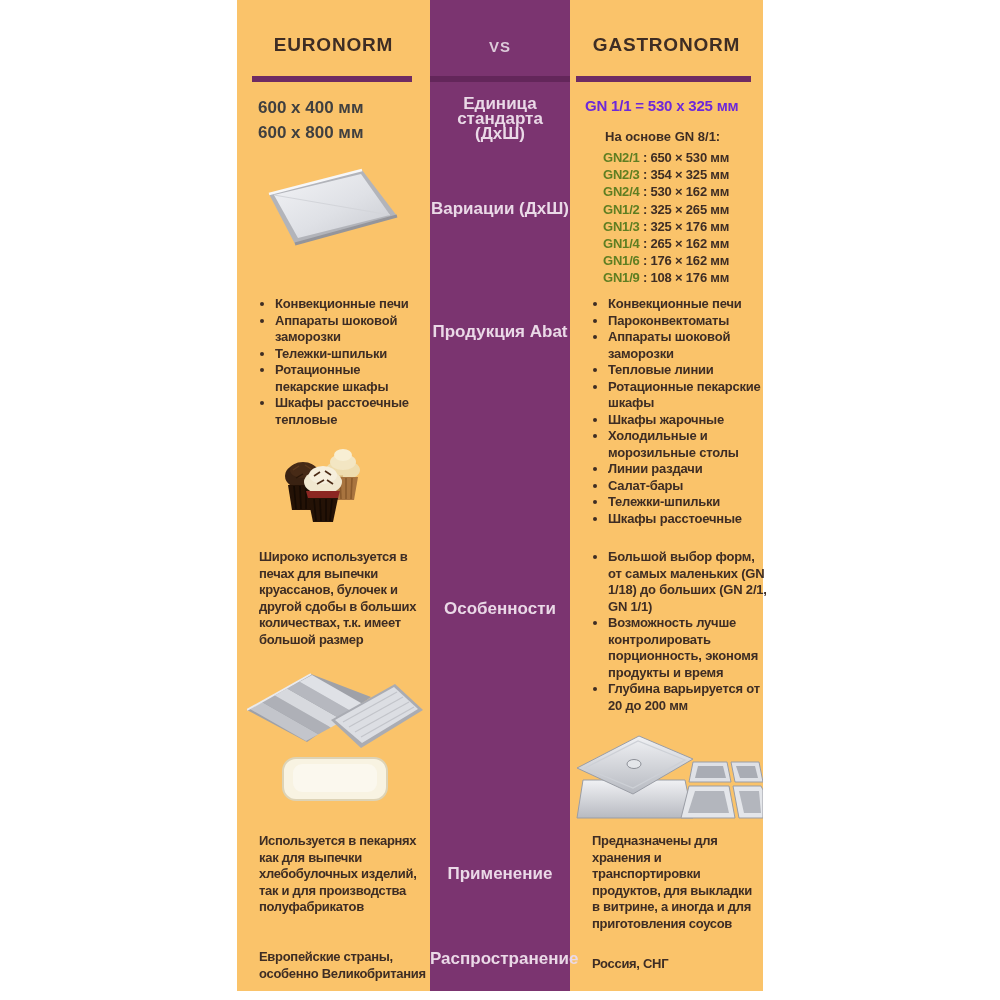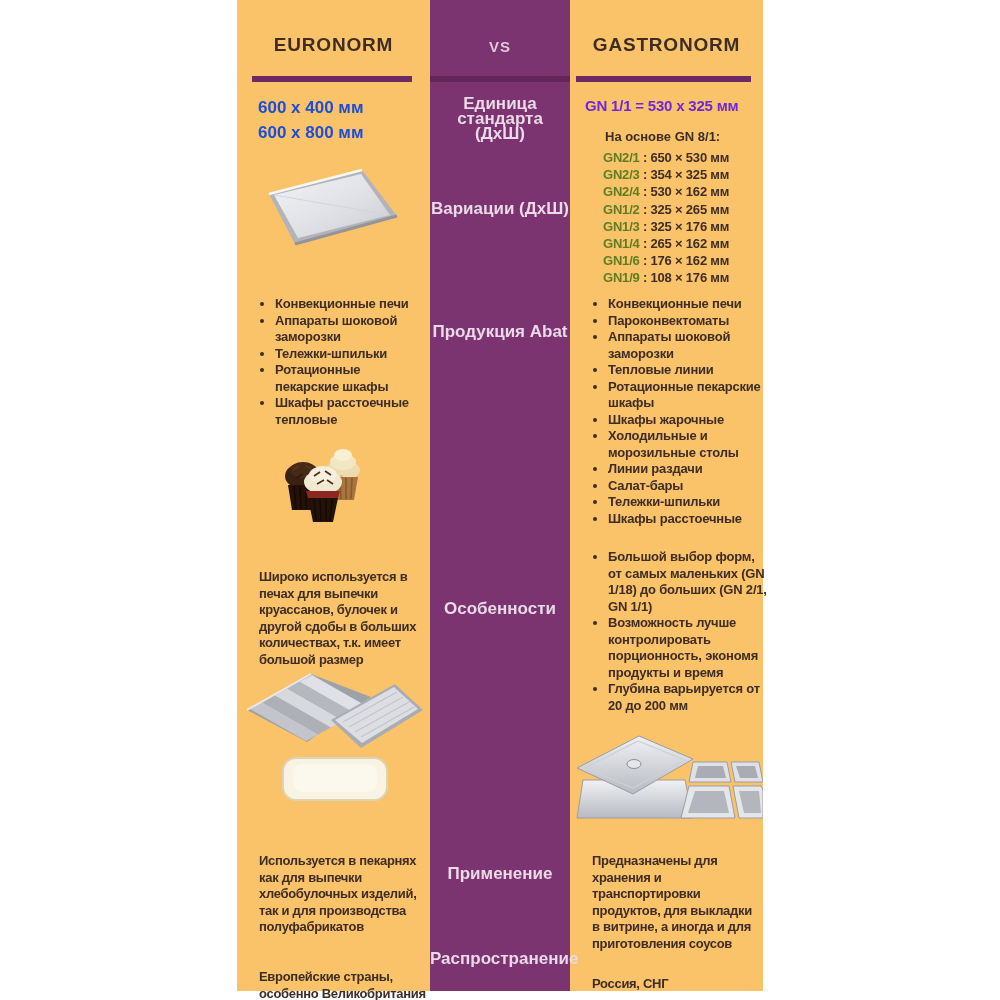--- a/index.html
+++ b/index.html
@@ -23,35 +23,35 @@
 
   .mid-label{position:absolute;left:193px;width:140px;text-align:center;
              font-size:17px;font-weight:700;color:#ead9e7;line-height:15px;}
   .lbl-unit{top:96px;}
   .lbl-var{top:201px;}
   .lbl-prod{top:324px;}
   .lbl-feat{top:601px;}
   .lbl-app{top:866px;}
   .lbl-dist{top:951px;}
 
-  .dims{position:absolute;left:21px;top:95px;font-size:17px;font-weight:700;color:#1d4ed8;line-height:25px;}
+  .dims{position:absolute;left:21px;top:95px;font-size:17px;font-weight:700;color:#404040;line-height:25px;}
   .gn-title{position:absolute;left:348px;top:97px;font-size:15px;font-weight:700;color:#6d28d9;letter-spacing:-.2px;}
   .gn-intro{position:absolute;left:368px;top:129px;font-size:13px;font-weight:700;color:#3e2d24;}
   .gn-list{position:absolute;left:366px;top:149px;font-size:13px;font-weight:700;line-height:17.2px;letter-spacing:-.2px;}
   .gn-code{color:#5f7e22;}
   .gn-rest{color:#3e2d24;}
 
   .blist{position:absolute;margin:0;padding:0 0 0 13px;list-style:disc outside;
          font-size:13px;font-weight:700;color:#3e2d24;line-height:16.5px;letter-spacing:-.2px;}
   .blist li{margin:0;padding:0;}
   .left-products{left:25px;top:296px;width:152px;}
   .right-products{left:358px;top:296px;width:158px;}
   .right-features{left:358px;top:549px;width:162px;}
 
-  .para{position:absolute;font-size:13px;font-weight:700;color:#3e2d24;line-height:16.5px;letter-spacing:-.3px;margin-top:20px;}
+  .para{position:absolute;font-size:13px;font-weight:700;color:#3e2d24;line-height:16.5px;letter-spacing:-.3px;}
   .left-features-text{left:22px;top:549px;width:170px;}
   .left-app{left:22px;top:833px;width:178px;}
   .right-app{left:355px;top:833px;width:168px;}
   .left-dist{left:22px;top:949px;width:180px;}
   .right-dist{left:355px;top:956px;width:168px;}
 
   .img{position:absolute;}
   .euro-tray{left:20px;top:164px;width:150px;height:85px;}
   .cupcakes{left:44px;top:440px;width:86px;height:84px;}
   .trays-set{left:10px;top:664px;width:176px;height:138px;}

